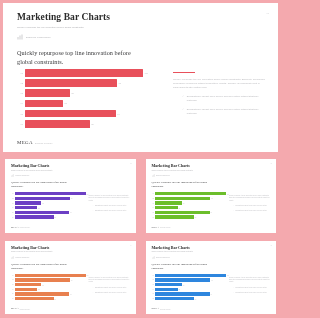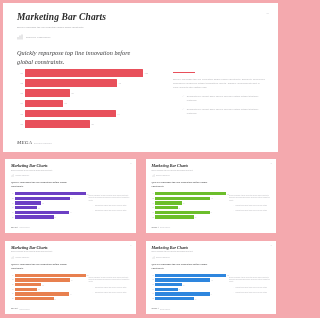--- a/index.html
+++ b/index.html
@@ -2,21 +2,21 @@
 <html><head>
 <meta charset="utf-8">
 <style>
   * { margin:0; padding:0; box-sizing:border-box; }
   html,body { width:281px; height:318px; }
   body {
     font-family:"Liberation Sans", sans-serif;
     background:#f4a9ae;
     overflow:hidden;
   }
-  .page { position:relative; width:281px; height:309px;font-style:italic; }
+  .page { position:relative; width:281px; height:309px; }
 
   
   .hero {
     position:absolute; left:3px; top:3px;
     width:275px; height:149px;
     background:#ffffff;
   }
   .hero-inner { position:relative; width:100%; height:100%; padding:9px 12px 0 14px; }
 
   .slide-title {

